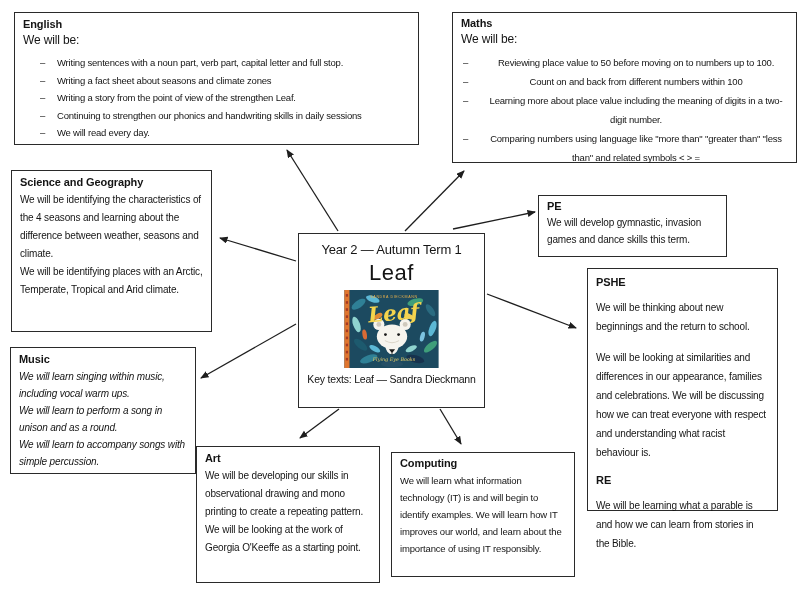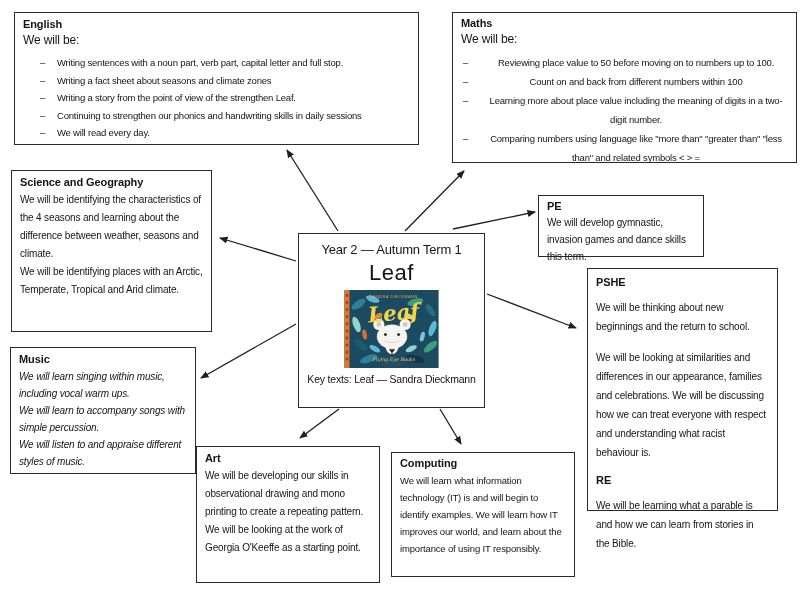--- a/index.html
+++ b/index.html
@@ -19,21 +19,21 @@
   .english-box li{padding-left:34px;line-height:17.5px;}
   .english-box li::before{left:17px;}
   
   .maths-box{left:452px;top:12px;width:345px;height:151px;padding-top:4px;}
   .maths-box li{padding-left:23px;line-height:19px;text-align:center;}
   .maths-box li::before{left:2px;}
   
   .science-box{left:11px;top:170px;width:201px;height:162px;}
   .science-box p{line-height:18px;}
   
-  .pe-box{left:538px;top:195px;width:166px;height:62px;padding-top:4px;}
+  .pe-box{left:538px;top:195px;width:189px;height:62px;padding-top:4px;}
   .pe-box .box-title{margin-bottom:2px;}
   .pe-box p{line-height:17px;}
   
   .pshe-box{left:587px;top:268px;width:191px;height:243px;padding-top:7px;}
   .pshe-box p{line-height:19px;margin-bottom:12px;}
   .pshe-box .box-title{margin-bottom:10px;}
   .re-title{font-size:11px;font-weight:bold;margin:2px 0 10px 0;}
   
   .music-box{left:10px;top:347px;width:186px;height:127px;}
   .music-box p{line-height:17px;font-style:italic;}
@@ -96,22 +96,22 @@
     <div class="box-title">PSHE</div>
     <p>We will be thinking about new beginnings and the return to school.</p>
     <p>We will be looking at similarities and differences in our appearance, families and celebrations. We will be discussing how we can treat everyone with respect and understanding what racist behaviour is.</p>
     <div class="re-title">RE</div>
     <p>We will be learning what a parable is and how we can learn from stories in the Bible.</p>
   </div>
 
   <div class="box music-box box-body">
     <div class="box-title">Music</div>
     <p>We will learn singing within music, including vocal warm ups.</p>
+    <p>We will learn to perform a song in unison and as a round.</p>
     <p>We will learn to accompany songs with simple percussion.</p>
-    <p>We will listen to and appraise different styles of music.</p>
   </div>
 
   <div class="box art-box box-body">
     <div class="box-title">Art</div>
     <p>We will be developing our skills in observational drawing and mono printing to create a repeating pattern. We will be looking at the work of Georgia O'Keeffe as a starting point.</p>
   </div>
 
   <div class="box computing-box box-body">
     <div class="box-title">Computing</div>
     <p>We will learn what information technology (IT) is and will begin to identify examples. We will learn how IT improves our world, and learn about the importance of using IT responsibly.</p>

